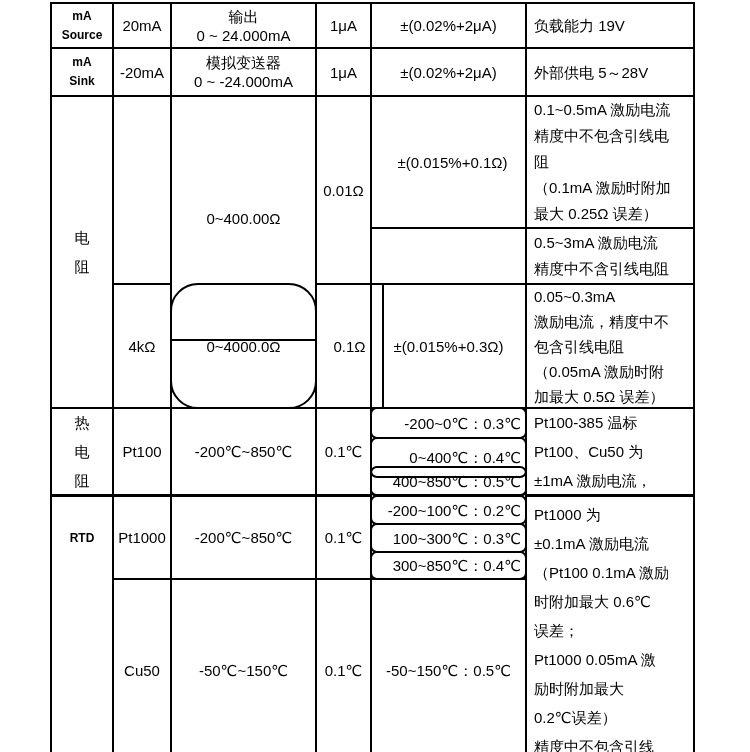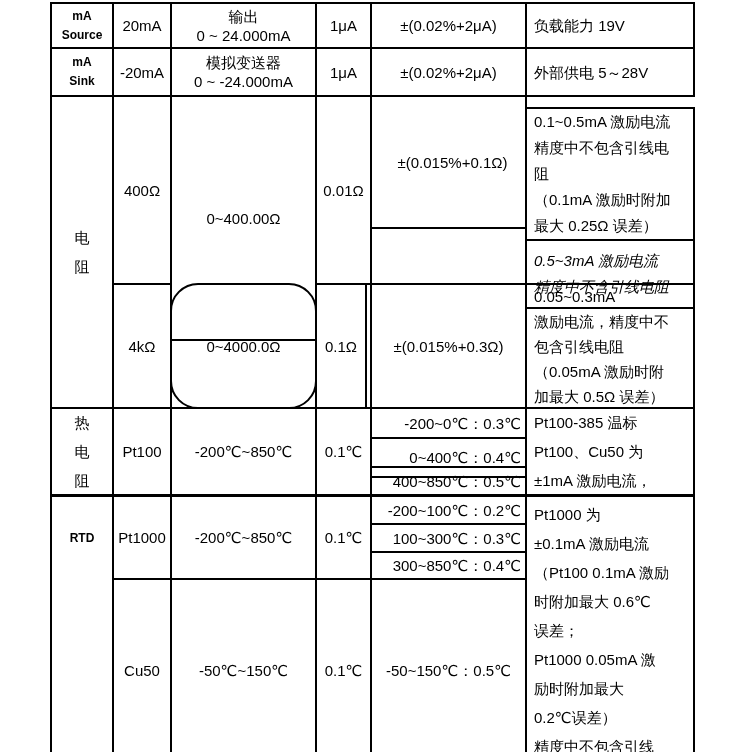--- a/index.html
+++ b/index.html
@@ -17,24 +17,24 @@
   }
   .c{
     position:absolute;box-sizing:border-box;
     border:2px solid #000;
     display:flex;align-items:center;justify-content:center;
     text-align:center;white-space:pre-line;
     font-size:15px;line-height:19px;
     background:transparent;
   }
   .left{justify-content:flex-start;text-align:left;padding-left:7px;padding-right:4px;}
-  .right{justify-content:flex-end;text-align:right;padding-right:4px;}
+  .right{justify-content:flex-end;text-align:right;padding-right:4px;border-radius:7px;}
   .bold{font-weight:bold;font-size:12px;}
   .lh29{line-height:29px;}
-  .lh26{line-height:26px;margin-top:12px;}
+  .lh26{line-height:26px;}
   .lh25{line-height:25px;}
   .thickb{border-bottom-width:3px;}
   .topalign{align-items:flex-start;}
 </style>
 </head>
 <body>
 
 <div class="table-wrap">
 
   <div class="c bold" style="left:0;top:0;width:64px;height:47px;">mA
@@ -51,35 +51,34 @@
   <div class="c" style="left:62px;top:45px;width:60px;height:50px;">-20mA</div>
   <div class="c" style="left:120px;top:45px;width:147px;height:50px;">模拟变送器
 0 ~ -24.000mA</div>
   <div class="c" style="left:265px;top:45px;width:57px;height:50px;">1μA</div>
   <div class="c" style="left:320px;top:45px;width:157px;height:50px;">±(0.02%+2μA)</div>
   <div class="c left" style="left:475px;top:45px;width:170px;height:50px;">外部供电 5～28V</div>
 
   <div class="c lh29" style="left:0;top:93px;width:64px;height:314px;">电
 阻</div>
 
-  <div class="c" style="left:62px;top:93px;width:60px;height:190px;">400Ω</div>
   <div class="c" style="left:120px;top:93px;width:147px;height:246px;">0~400.00Ω</div>
   <div class="c" style="left:265px;top:93px;width:57px;height:190px;">0.01Ω</div>
   <div class="c" style="left:320px;top:93px;width:157px;height:134px;padding-left:8px;">±(0.015%+0.1Ω)</div>
   <div class="c left lh26" style="left:475px;top:93px;width:170px;height:134px;">0.1~0.5mA 激励电流
 精度中不包含引线电
 阻
 （0.1mA 激励时附加
 最大 0.25Ω 误差）</div>
-  <div class="c left lh26" style="left:475px;top:225px;width:170px;height:70px;font-style:italic;">0.5~3mA 激励电流
+  <div class="c left lh26" style="left:475px;top:225px;width:170px;height:58px;">0.5~3mA 激励电流
 精度中不含引线电阻</div>
 
   <div class="c" style="left:62px;top:281px;width:60px;height:126px;">4kΩ</div>
   <div class="c" style="left:120px;top:281px;width:147px;height:126px;border-radius:28px;">0~4000.0Ω</div>
-  <div class="c" style="left:265px;top:281px;width:52px;height:126px;">0.1Ω</div>
+  <div class="c" style="left:265px;top:281px;width:69px;height:126px;">0.1Ω</div>
   <div class="c" style="left:320px;top:281px;width:157px;height:126px;">±(0.015%+0.3Ω)</div>
   <div class="c left lh25" style="left:475px;top:281px;width:170px;height:126px;">0.05~0.3mA
 激励电流，精度中不
 包含引线电阻
 （0.05mA 激励时附
 加最大 0.5Ω 误差）</div>
 
   <div class="c lh29 thickb" style="left:0;top:405px;width:64px;height:90px;">热
 电
 阻</div>

